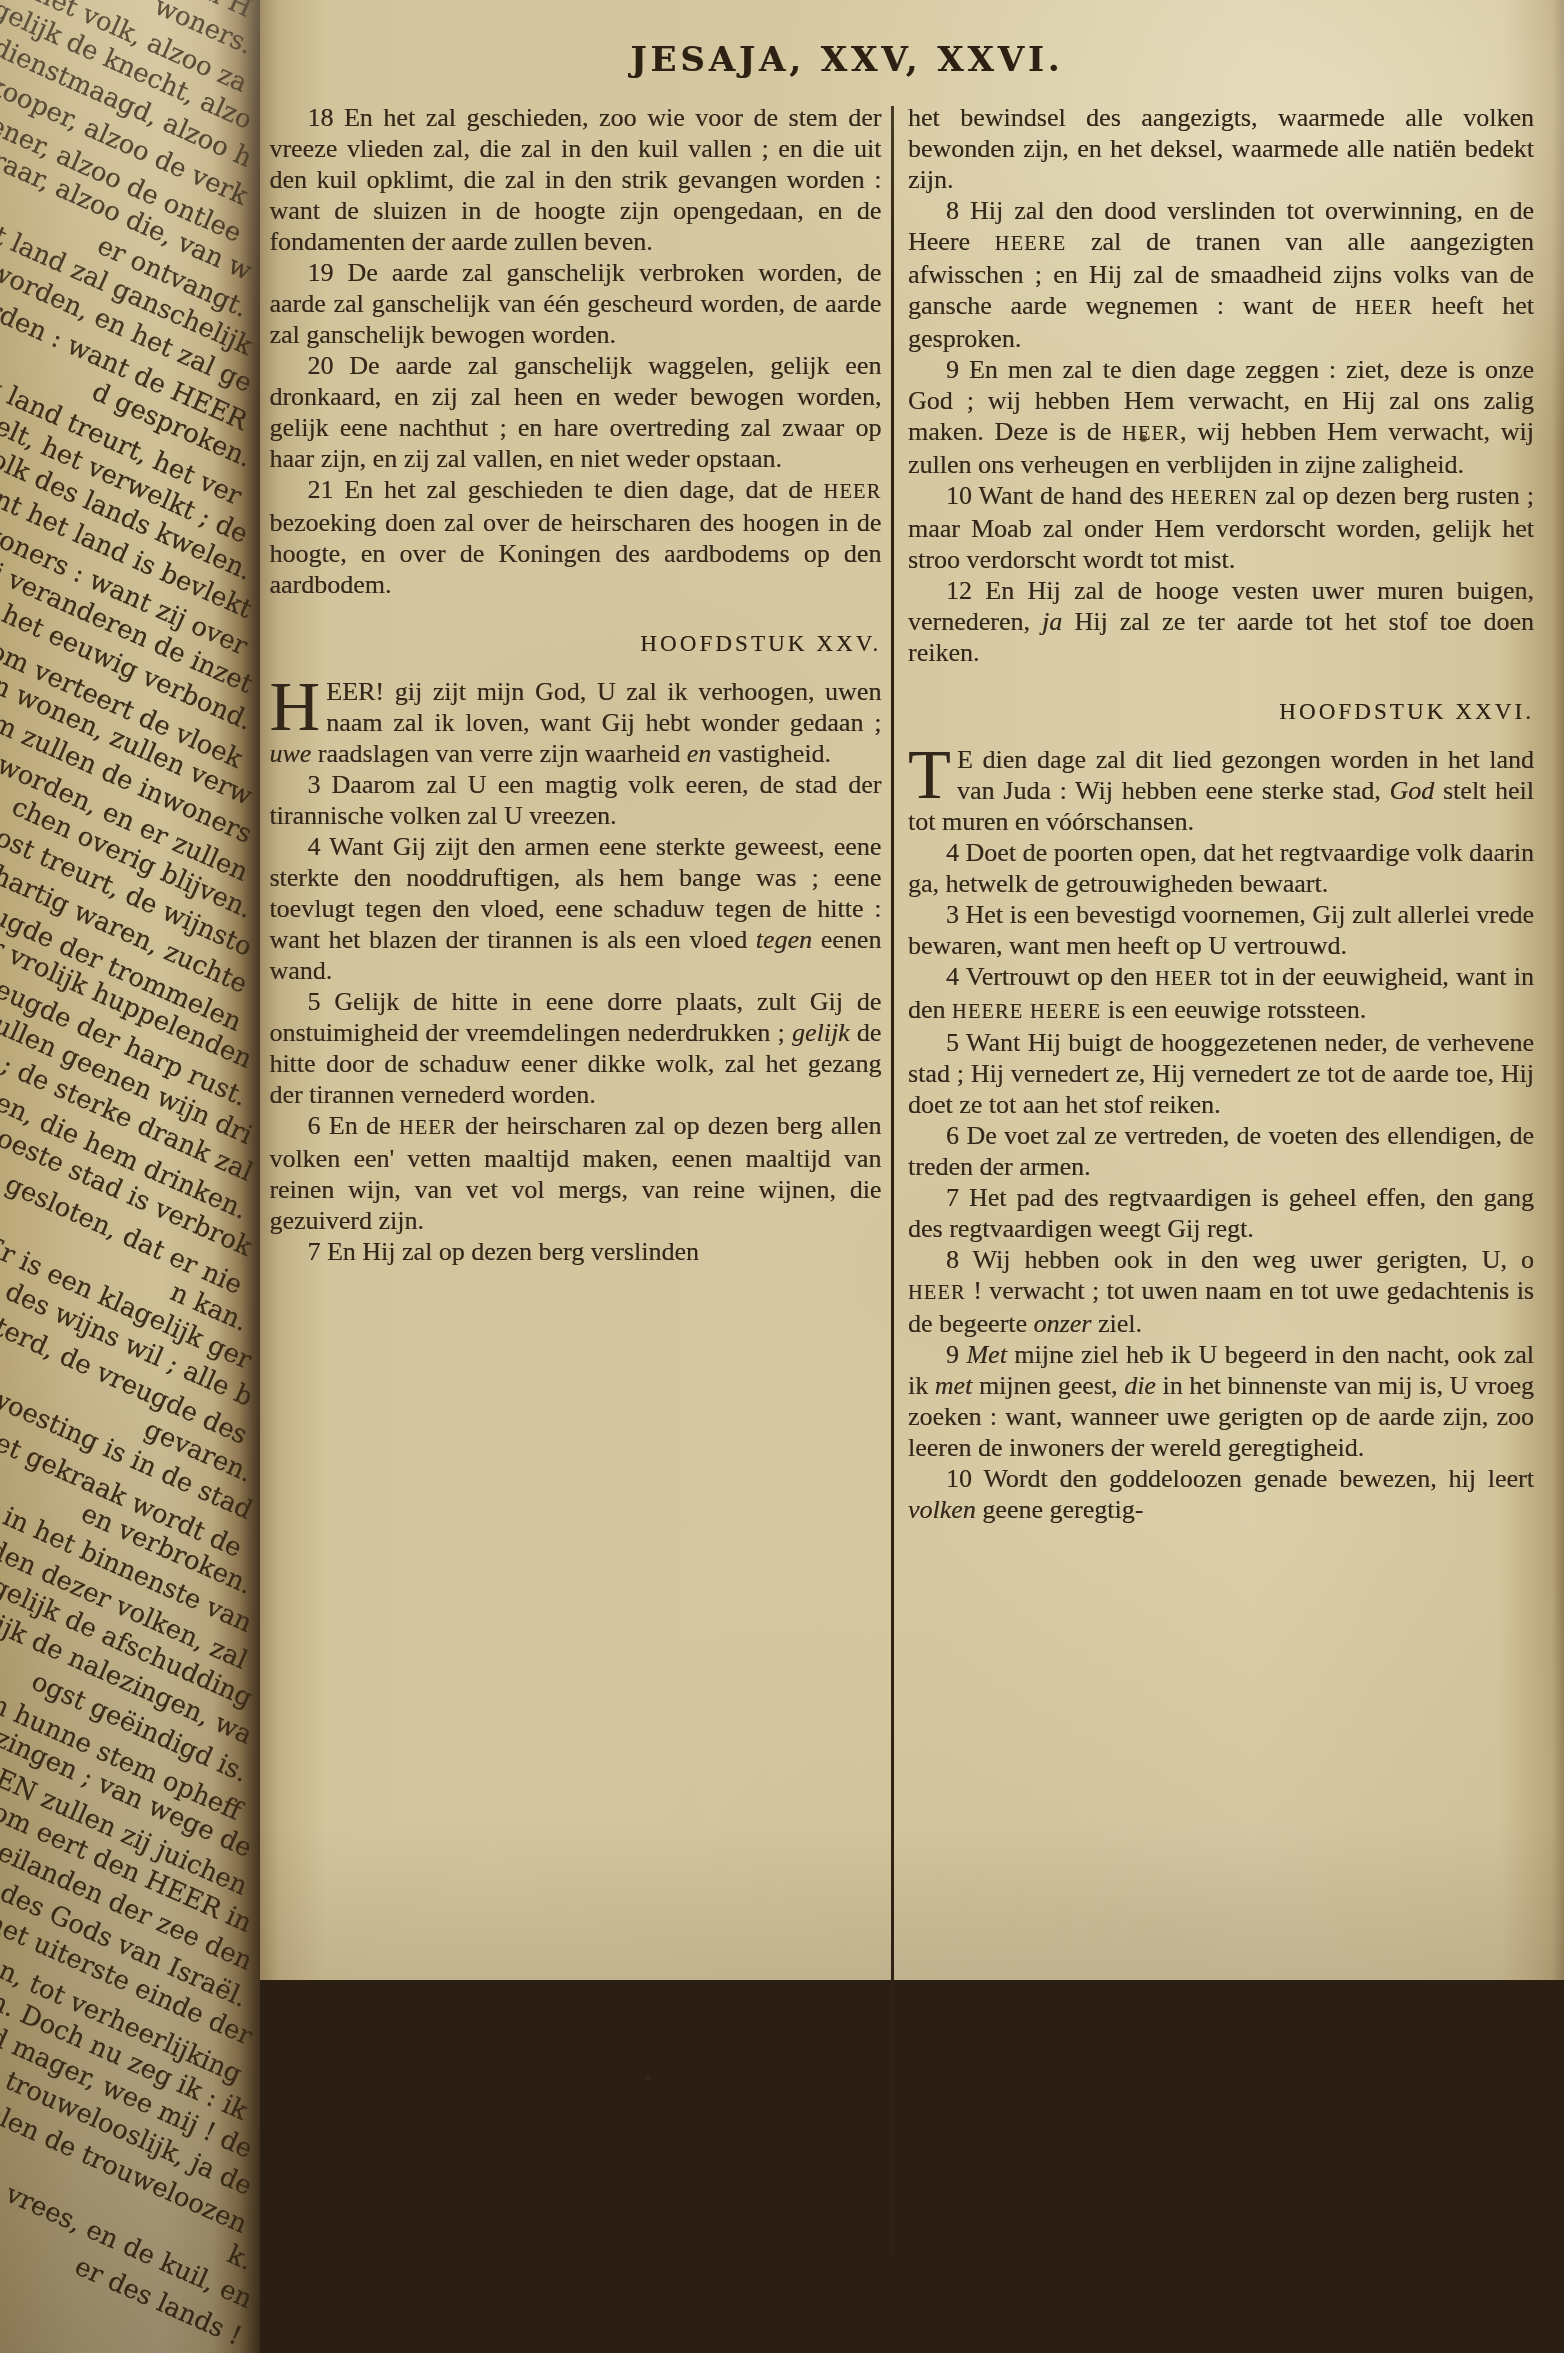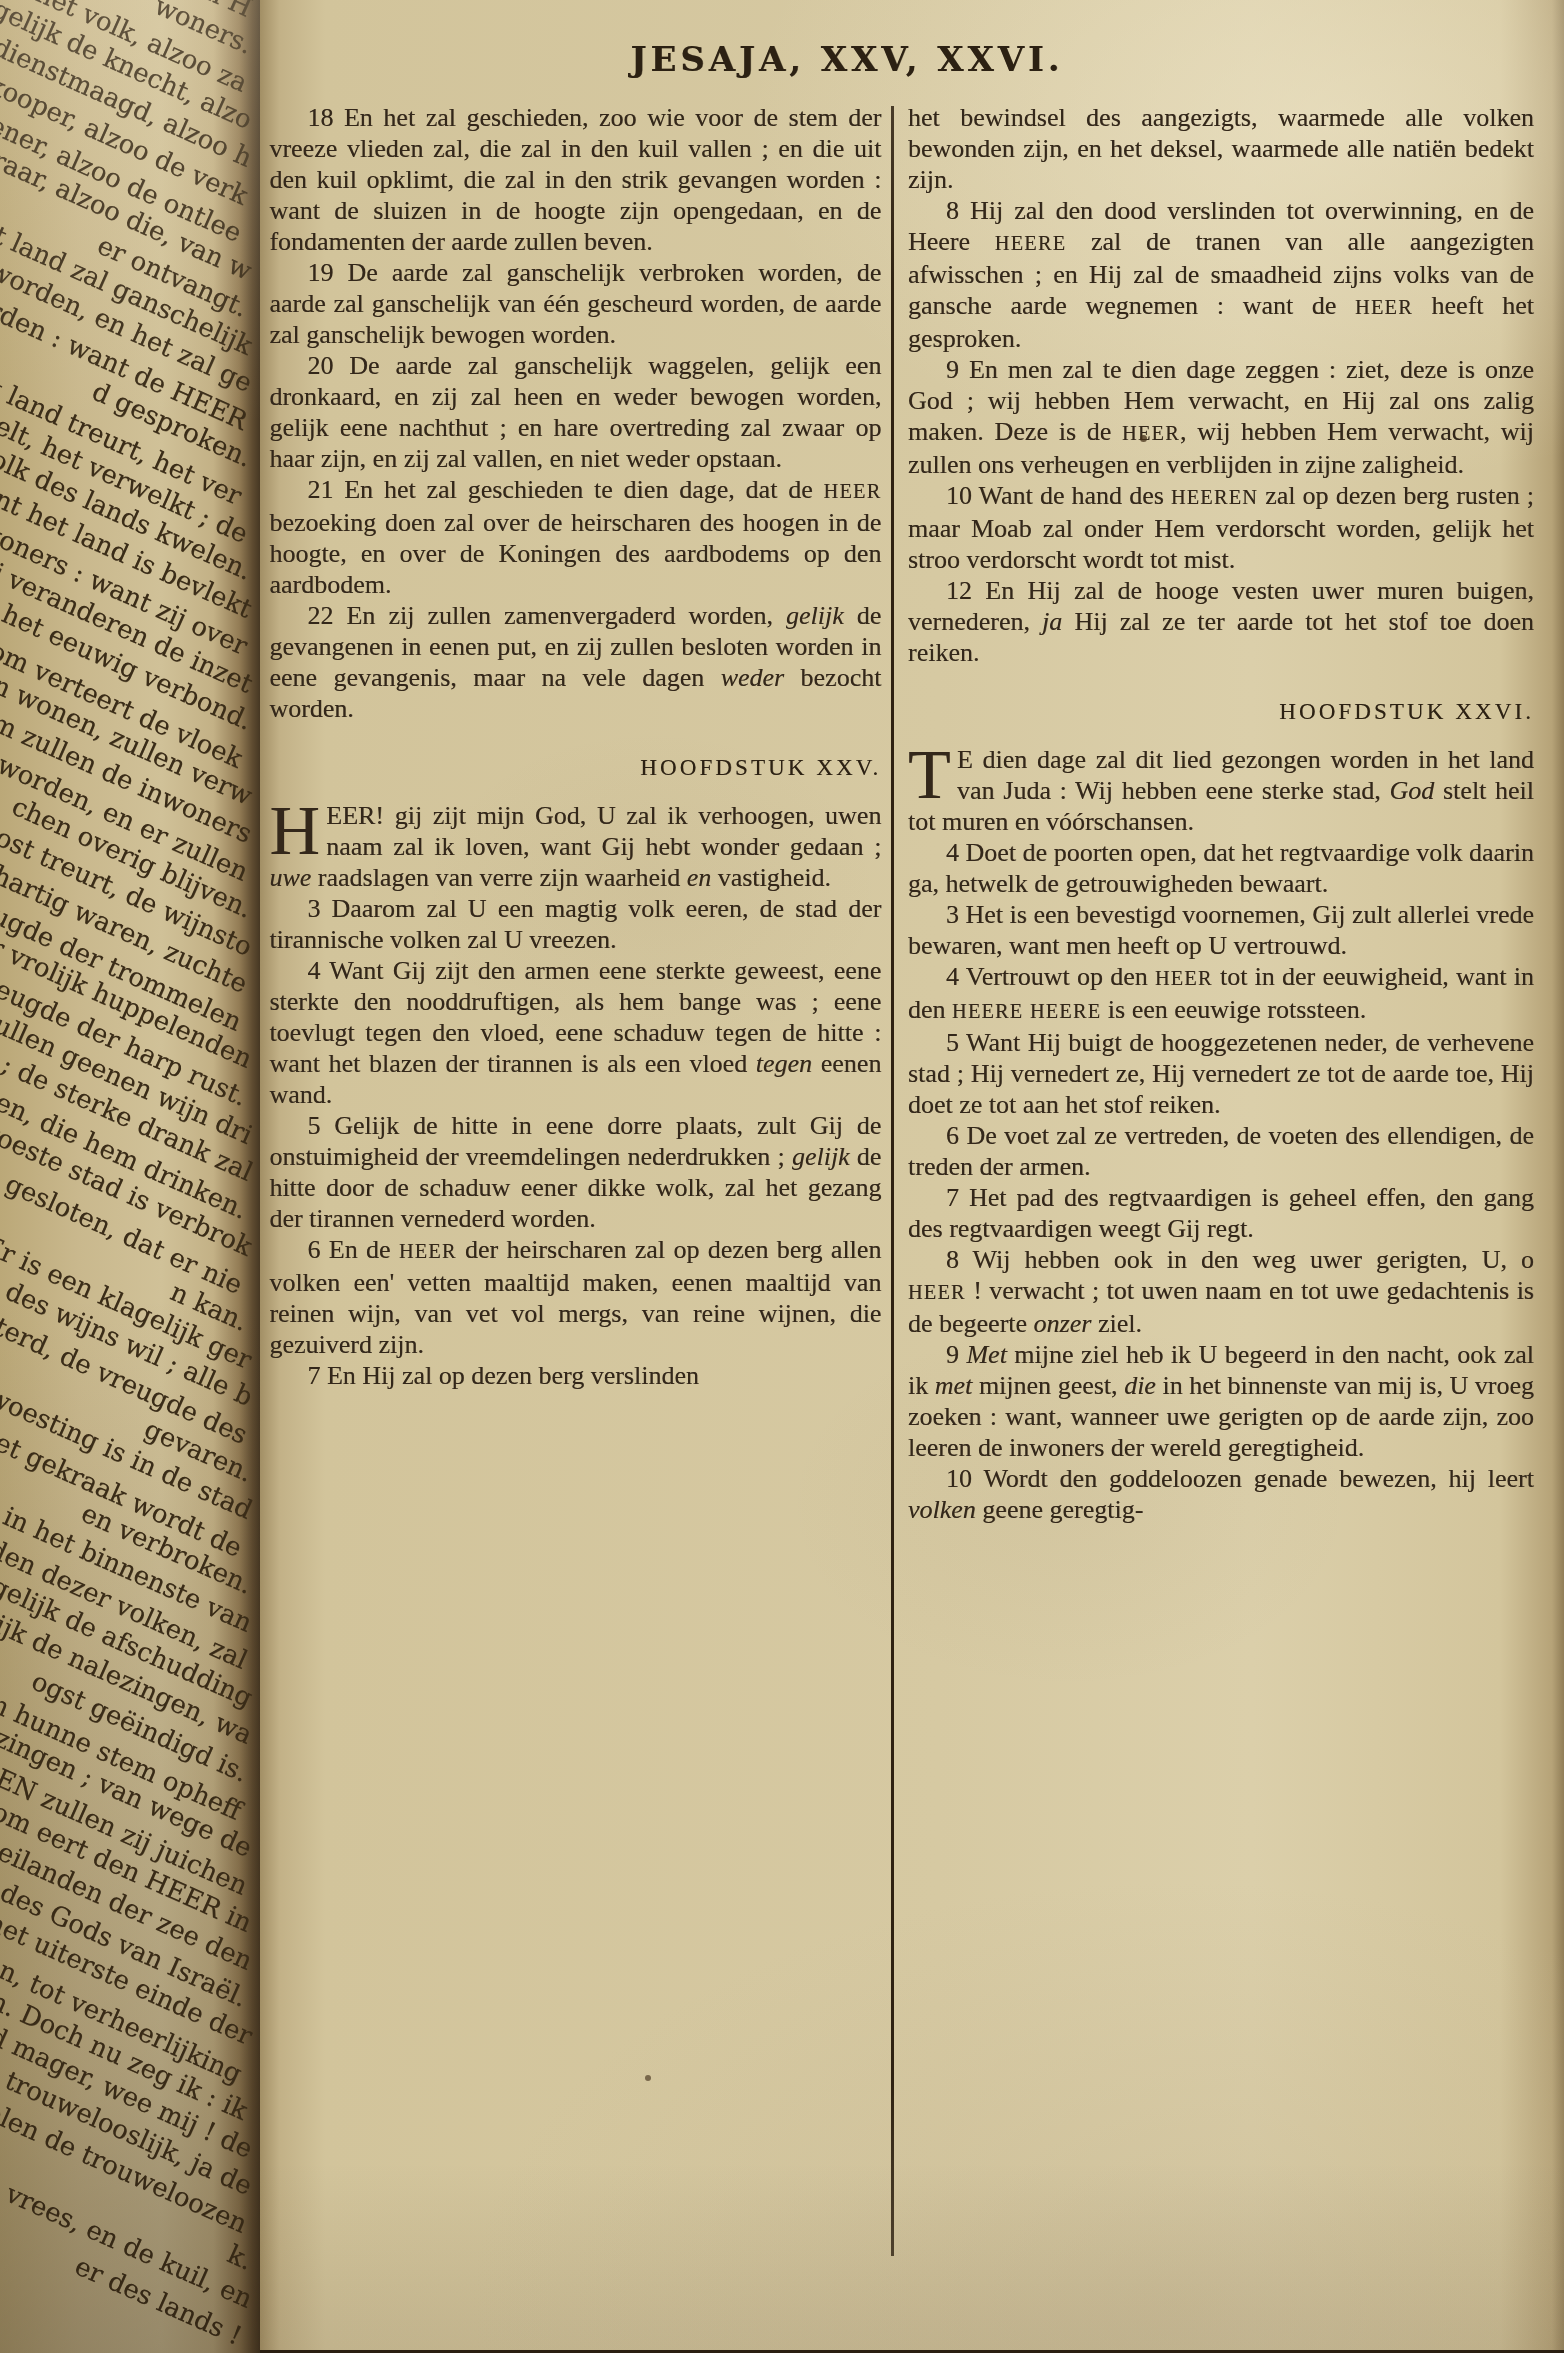--- a/index.html
+++ b/index.html
@@ -9,21 +9,21 @@
   .left-page{position:absolute;left:0;top:0;width:260px;height:2354px;overflow:hidden;
     background:linear-gradient(90deg,#bba878 0%,#c9b88d 30%,#d0c198 62%,#c3b186 82%,#937c55 92%,#5f4c31 97%,#463723 100%);}
   .left-page::after{content:"";position:absolute;inset:0;
     background:linear-gradient(180deg,rgba(250,240,215,.20) 0%,rgba(0,0,0,0) 18%,rgba(0,0,0,0) 55%,rgba(50,36,18,.22) 88%,rgba(40,28,14,.34) 100%);}
   .fl{position:absolute;right:9.4px;transform-origin:100% 50%;transform:rotate(24deg);
       white-space:nowrap;font-size:26px;line-height:31px;color:#3a2c18;
       text-shadow:0.3px 0.3px 0.5px rgba(58,44,24,.55);}
   .fl:nth-child(3n){right:14px}
   .fl:nth-child(7n){right:19.6px}
   
-  .right-page{position:absolute;left:260px;top:0;right:0;height:2350px;
+  .right-page{position:absolute;left:260px;top:0;right:0;height:1980px;
     background:
       radial-gradient(939px 595px at 82% 5%,rgba(240,231,203,.55),rgba(0,0,0,0) 62%),
       radial-gradient(1174px 704px at 70% 98%,rgba(196,180,142,.45),rgba(0,0,0,0) 60%),
       linear-gradient(90deg,#a28f65 0%,#c2b187 1.5%,#d2c49b 5%,#d6c9a2 52%,#dbcfaa 76%,#d3c59c 95%,#b6a378 99%,#8d7a54 100%);}
   .right-page::before{content:"";position:absolute;inset:0;
     background:
       radial-gradient(329px 235px at 30% 38%,rgba(120,98,62,.05),rgba(0,0,0,0) 70%),
       radial-gradient(407px 266px at 62% 64%,rgba(120,98,62,.05),rgba(0,0,0,0) 70%),
       linear-gradient(180deg,rgba(0,0,0,0) 92%,rgba(70,52,28,.12) 100%);}
   .page-header{position:absolute;left:0;top:39px;width:1174px;text-align:center;
@@ -123,21 +123,20 @@
   <div class="right-page">
     <div class="page-header">JESAJA, XXV, XXVI.</div>
 
     <div class="divider"></div>
 
     <div class="col col-left">
       <p class="v">18 En het zal geschieden, zoo wie voor de stem der vreeze vlieden zal, die zal in den kuil vallen&nbsp;; en die uit den kuil opklimt, die zal in den strik gevangen worden&nbsp;: want de sluizen in de hoogte zijn opengedaan, en de fondamenten der aarde zullen beven.</p>
       <p class="v">19 De aarde zal ganschelijk verbroken worden, de aarde zal ganschelijk van één gescheurd worden, de aarde zal ganschelijk bewogen worden.</p>
       <p class="v">20 De aarde zal ganschelijk waggelen, gelijk een dronkaard, en zij zal heen en weder bewogen worden, gelijk eene nachthut&nbsp;; en hare overtreding zal zwaar op haar zijn, en zij zal vallen, en niet weder opstaan.</p>
       <p class="v">21 En het zal geschieden te dien dage, dat de <span class="sc">HEER</span> bezoeking doen zal over de heirscharen des hoogen in de hoogte, en over de Koningen des aardbodems op den aardbodem.</p>
-      <p class="v">22 En zij zullen zamenvergaderd worden, <i>gelijk</i> de gevangenen in eenen put, en zij zullen besloten worden in eene gevangenis, maar na vele dagen <i>weder</i> bezocht worden.</p>
       <h2 class="chap">HOOFDSTUK XXV.</h2>
       <p class="v" style="text-indent:0"><span class="dc">H</span>EER! gij zijt mijn God, U zal ik verhoogen, uwen naam zal ik loven, want Gij hebt wonder gedaan&nbsp;; <i>uwe</i> raadslagen van verre zijn waarheid <i>en</i> vastigheid.</p>
       <p class="v">3 Daarom zal U een magtig volk eeren, de stad der tirannische volken zal U vreezen.</p>
       <p class="v">4 Want Gij zijt den armen eene sterkte geweest, eene sterkte den nooddruftigen, als hem bange was&nbsp;; eene toevlugt tegen den vloed, eene schaduw tegen de hitte&nbsp;: want het blazen der tirannen is als een vloed <i>tegen</i> eenen wand.</p>
       <p class="v">5 Gelijk de hitte in eene dorre plaats, zult Gij de onstuimigheid der vreemdelingen nederdrukken&nbsp;; <i>gelijk</i> de hitte door de schaduw eener dikke wolk, zal het gezang der tirannen vernederd worden.</p>
       <p class="v">6 En de <span class="sc">HEER</span> der heirscharen zal op dezen berg allen volken een' vetten maaltijd maken, eenen maaltijd van reinen wijn, van vet vol mergs, van reine wijnen, die gezuiverd zijn.</p>
       <p class="v">7 En Hij zal op dezen berg verslinden</p>
     </div>
 
     <div class="col col-right">

